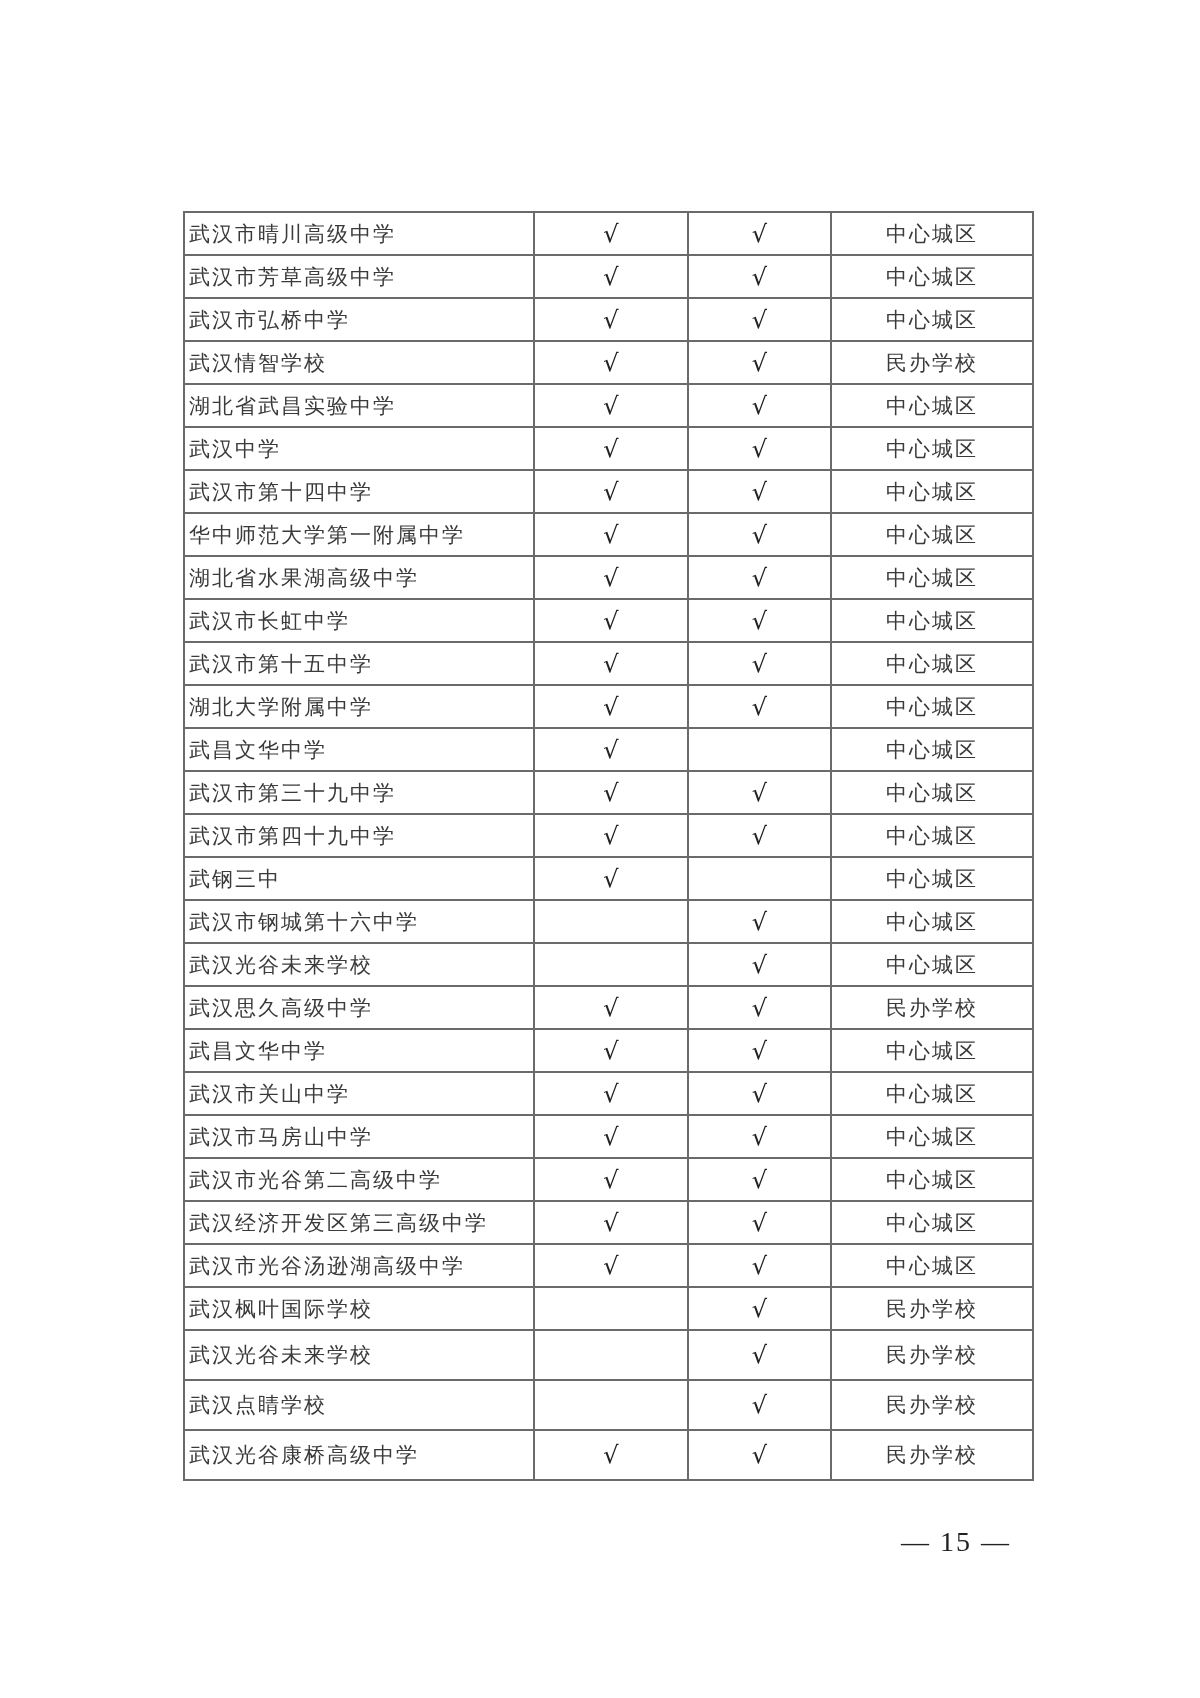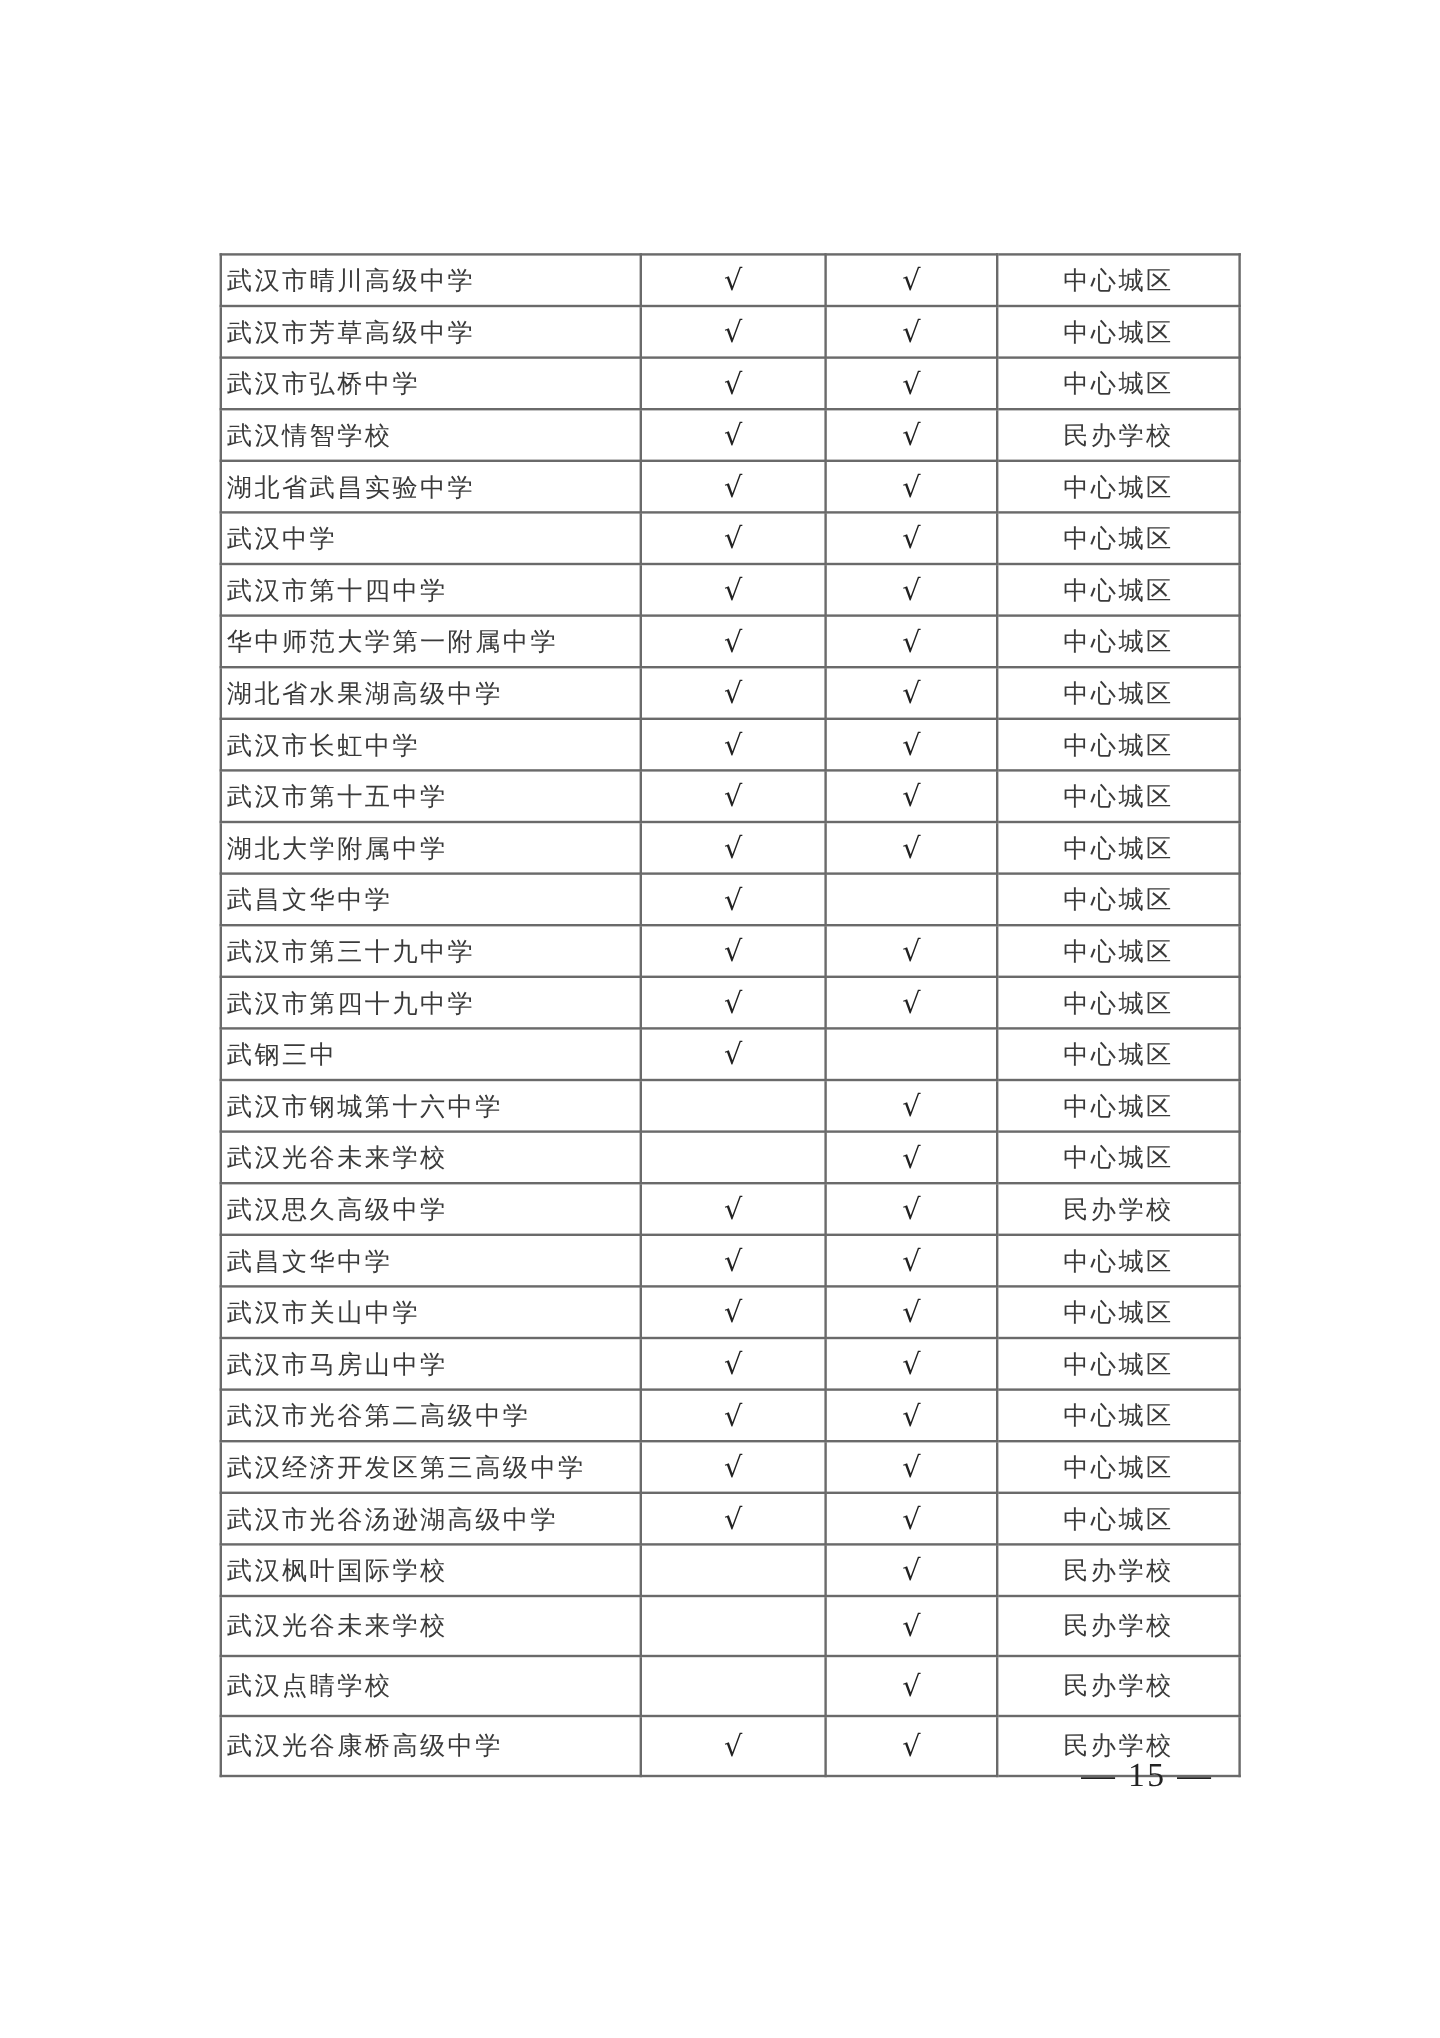--- a/index.html
+++ b/index.html
@@ -15,21 +15,21 @@
     font-size: 21px; color: #3a3a3a; letter-spacing: 2px;
   }
   table.school-table tr.r-std td { height: 41px; }
   table.school-table tr.r-tall td { height: 48px; }
   td.c-name { width: 344px; text-align: left; padding-left: 4px !important; white-space: nowrap; }
   td.c-a { width: 152px; text-align: center; }
   td.c-b { width: 141px; text-align: center; }
   td.c-type { width: 200px; text-align: center; }
   .check { font-family: "DejaVu Serif", serif; font-size: 24px; color: #222; font-weight: normal; letter-spacing: 0; }
   .page-number {
-    position: absolute; left: 900px; top: 1464px; width: 112px; text-align: center;
+    position: absolute; left: 900px; top: 1526px; width: 112px; text-align: center;
     font-size: 28px; color: #222; font-family: "Liberation Serif", serif; letter-spacing: 2px;
   }
 </style>
 </head>
 <body>
 
 <div class="page">
   <table class="school-table">
     <tbody id="table-body">
         <tr class="r-std">

